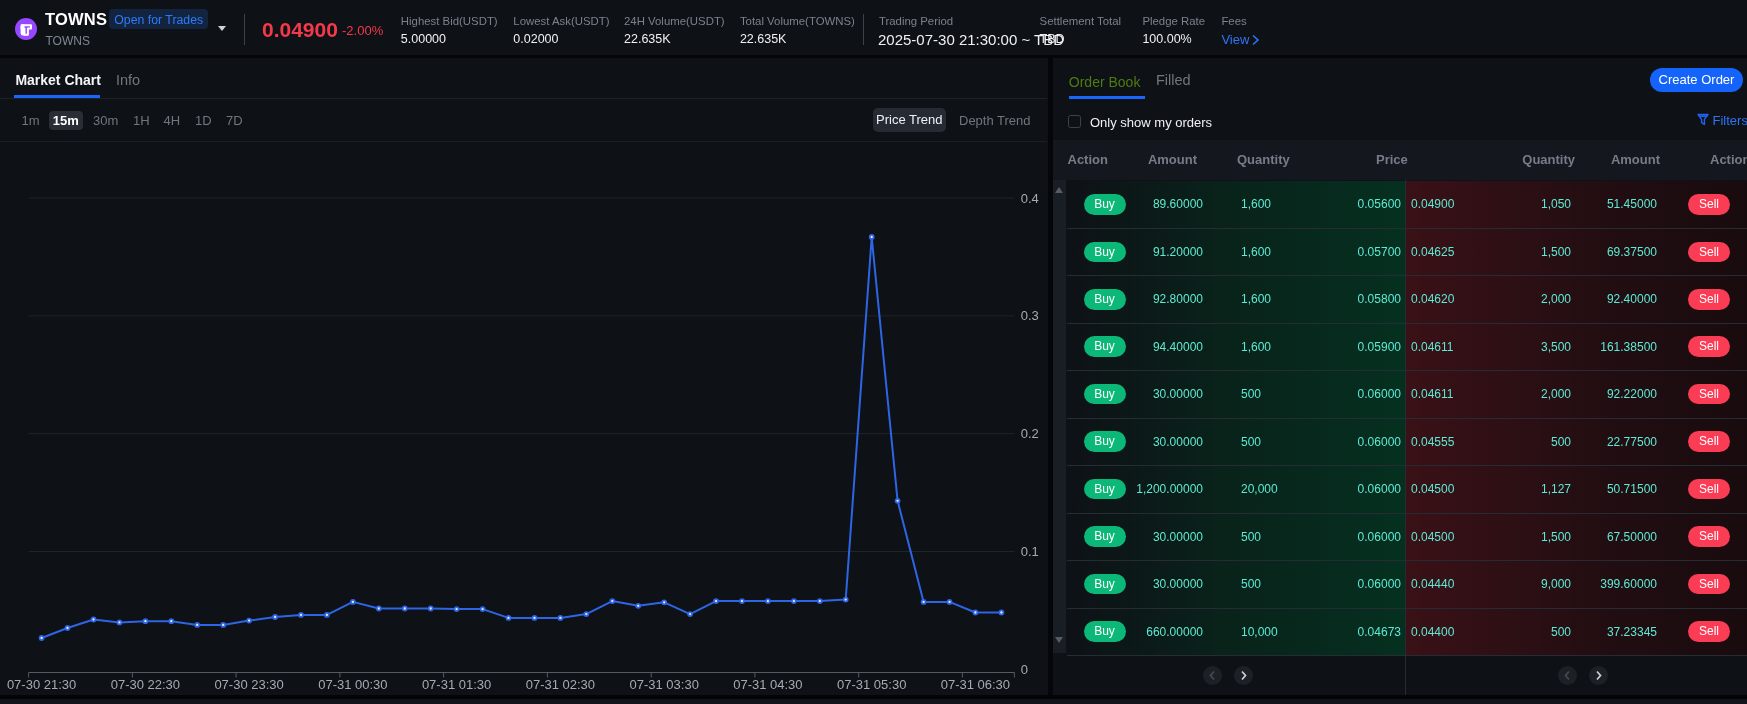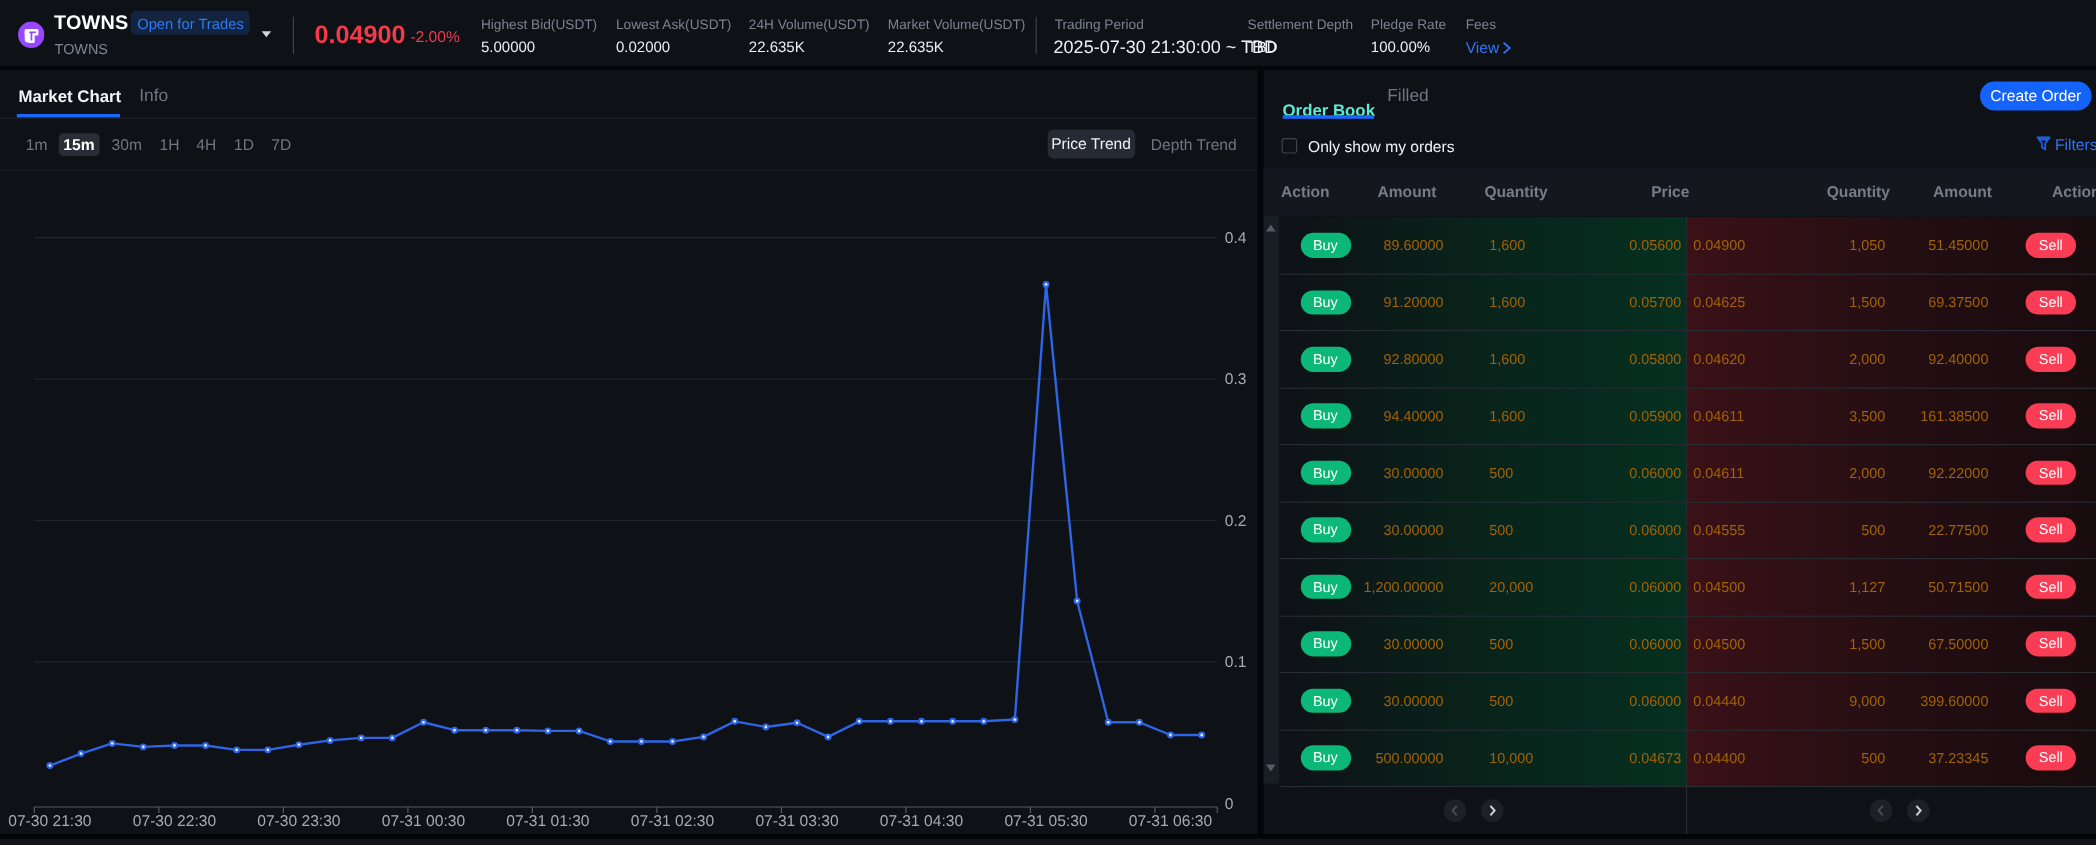--- a/index.html
+++ b/index.html
@@ -7,21 +7,21 @@
 .lab { color:#7b828e; font-size:11.4px; line-height:13px; }
 .val { color:#eef0f3; font-size:12.5px; line-height:13px; }
 .gray { color:#70767f; }
 .blue { color:#2f74f6; }
 .pill { position:absolute; width:42px; height:20.5px; border-radius:10.5px; color:#fff;
   font-size:12px; text-align:center; line-height:20.5px; }
 .buy { left:1083.5px; background:#0cb877; }
 .sell { left:1688px; background:#fa3c55; }
 .buybg { position:absolute; left:1067px; width:338px; background:linear-gradient(to right,#0e1116 0%,#09221a 45%,#053020 100%); }
 .sellbg { position:absolute; left:1405px; width:342px; background:linear-gradient(to right,#3a1117 0%,#230e12 55%,#180b0e 100%); }
-.cv { position:absolute; color:#a16207; font-size:12px; line-height:16px; white-space:nowrap; }
+.cv { position:absolute; color:#5eead4; font-size:12px; line-height:16px; white-space:nowrap; }
 .rowsep { position:absolute; left:1067px; width:680px; height:1px; background:#272c34; }
 .hdr { position:absolute; color:#767d88; font-size:13px; font-weight:600; line-height:13px; white-space:nowrap; }
 .pagc { position:absolute; width:19px; height:19px; border-radius:50%; background:#1d2127; }
 </style></head><body>
 
 <div class="ab" style="left:0;top:55px;width:1747px;height:3px;background:#05060a"></div>
 
 <svg class="ab" style="left:15px;top:18px" width="22" height="22" viewBox="0 0 22 22">
   <circle cx="11" cy="11" r="11" fill="#9747ff"></circle>
   <path d="M6.6 7.2 h9.4 v3.4 h-3.1 v6.2 h-3.4 v-6.2 h-2.9 z" fill="none" stroke="#fff" stroke-width="2" stroke-linejoin="round"></path>
@@ -35,26 +35,26 @@
 <div class="ab" style="left:244px;top:14px;width:1px;height:31px;background:#3c424a"></div>
 <span class="ab" style="left:262px;top:20px;font-size:21px;line-height:19px;font-weight:700;color:#f3394a">0.04900</span>
 <span class="ab" style="left:342px;top:24px;font-size:13px;line-height:13px;color:#f3394a">-2.00%</span>
 
 <span class="ab lab" style="left:400.8px;top:14.5px">Highest Bid(USDT)</span>
 <span class="ab val" style="left:400.8px;top:33px">5.00000</span>
 <span class="ab lab" style="left:513.3px;top:14.5px">Lowest Ask(USDT)</span>
 <span class="ab val" style="left:513.3px;top:33px">0.02000</span>
 <span class="ab lab" style="left:624px;top:14.5px">24H Volume(USDT)</span>
 <span class="ab val" style="left:624px;top:33px">22.635K</span>
-<span class="ab lab" style="left:739.9px;top:14.5px">Market Volume(USDT)</span>
+<span class="ab lab" style="left:739.9px;top:14.5px">Total Volume(TOWNS)</span>
 <span class="ab val" style="left:739.9px;top:33px">22.635K</span>
 <div class="ab" style="left:863px;top:14px;width:1px;height:31px;background:#3c424a"></div>
 <span class="ab lab" style="left:878.9px;top:14.5px">Trading Period</span>
 <span class="ab val" style="left:878px;top:33px;font-size:15px">2025-07-30 21:30:00 ~ TBD</span>
-<span class="ab lab" style="left:1039.6px;top:14.5px">Settlement Depth</span>
+<span class="ab lab" style="left:1039.6px;top:14.5px">Settlement Total</span>
 <span class="ab val" style="left:1039.6px;top:33px">TBD</span>
 <span class="ab lab" style="left:1142.4px;top:14.5px">Pledge Rate</span>
 <span class="ab val" style="left:1142.4px;top:33px">100.00%</span>
 <span class="ab lab" style="left:1221.4px;top:14.5px">Fees</span>
 <span class="ab" style="left:1221.4px;top:33px;font-size:13px;line-height:13px;color:#2f74f6">View</span>
 <svg class="ab" style="left:1251px;top:33.5px" width="9" height="12" viewBox="0 0 9 12">
     <path d="M2 1.5 L7 6 L2 10.5" stroke="#2f74f6" stroke-width="1.6" fill="none"></path>
   </svg>
 
 <span class="ab" style="left:15.4px;top:73px;font-size:14px;line-height:14px;font-weight:700;color:#f2f4f6">Market Chart</span>
@@ -179,21 +179,21 @@
     <circle cx="949.5" cy="601.9" r="2.9" fill="#2d65e4"></circle>
     <circle cx="949.5" cy="601.9" r="1.15" fill="#e4edff"></circle>
     <circle cx="975.4" cy="612.5" r="2.9" fill="#2d65e4"></circle>
     <circle cx="975.4" cy="612.5" r="1.15" fill="#e4edff"></circle>
     <circle cx="1001.4" cy="612.5" r="2.9" fill="#2d65e4"></circle>
     <circle cx="1001.4" cy="612.5" r="1.15" fill="#e4edff"></circle>
 </svg>
 
 <div class="ab" style="left:1047.5px;top:58px;width:5px;height:637px;background:#05060a"></div>
 
-<span class="ab" style="left:1068.8px;top:85px;font-size:14px;line-height:14px;font-weight:700;color:#5eead4">Order Book</span>
+<span class="ab" style="left:1068.8px;top:75px;font-size:14px;line-height:14px;font-weight:400;color:#4d7c0f">Order Book</span>
 <span class="ab gray" style="left:1156px;top:73px;font-size:14.5px;line-height:14px">Filled</span>
 <div class="ab" style="left:1068.8px;top:95.5px;width:76px;height:3px;background:#1a66fb"></div>
 <div class="ab" style="left:1650px;top:68px;width:93px;height:24px;border-radius:12px;background:#1463fb;color:#fff;font-size:13px;text-align:center;line-height:24px">Create Order</div>
 
 <div class="ab" style="left:1068px;top:114.7px;width:13px;height:13px;border:1.3px solid #3c434d;border-radius:2.5px"></div>
 <span class="ab" style="left:1090px;top:115.5px;font-size:13px;line-height:13px;color:#f0f2f4">Only show my orders</span>
 <svg class="ab" style="left:1697px;top:113px" width="12" height="13" viewBox="0 0 12 13">
   <path d="M1 1.5 h10 l-3.6 4.8 v5.2 l-2.8 -1.8 v-3.4 z" fill="none" stroke="#1e63f0" stroke-width="1.4" stroke-linejoin="round"></path>
   <path d="M1.8 2.2 h8.4 l-1.4 1.9 h-5.6 z" fill="#1e63f0"></path>
 </svg>
@@ -298,21 +298,21 @@
 <span class="cv" style="right:544px;top:576.0px">30.00000</span>
 <span class="cv" style="left:1241px;top:576.0px">500</span>
 <span class="cv" style="right:346px;top:576.0px">0.06000</span>
 <span class="cv" style="left:1411px;top:576.0px">0.04440</span>
 <span class="cv" style="right:176px;top:576.0px">9,000</span>
 <span class="cv" style="right:90px;top:576.0px">399.60000</span>
 <div class="pill sell" style="top:573.8px">Sell</div>
 <div class="buybg" style="top:607.7px;height:47.47px"></div>
 <div class="sellbg" style="top:607.7px;height:47.47px"></div>
 <div class="pill buy" style="top:621.3px">Buy</div>
-<span class="cv" style="right:544px;top:623.5px">500.00000</span>
+<span class="cv" style="right:544px;top:623.5px">660.00000</span>
 <span class="cv" style="left:1241px;top:623.5px">10,000</span>
 <span class="cv" style="right:346px;top:623.5px">0.04673</span>
 <span class="cv" style="left:1411px;top:623.5px">0.04400</span>
 <span class="cv" style="right:176px;top:623.5px">500</span>
 <span class="cv" style="right:90px;top:623.5px">37.23345</span>
 <div class="pill sell" style="top:621.3px">Sell</div>
 <div class="rowsep" style="top:228.0px"></div>
 <div class="rowsep" style="top:275.4px"></div>
 <div class="rowsep" style="top:322.9px"></div>
 <div class="rowsep" style="top:370.4px"></div>

